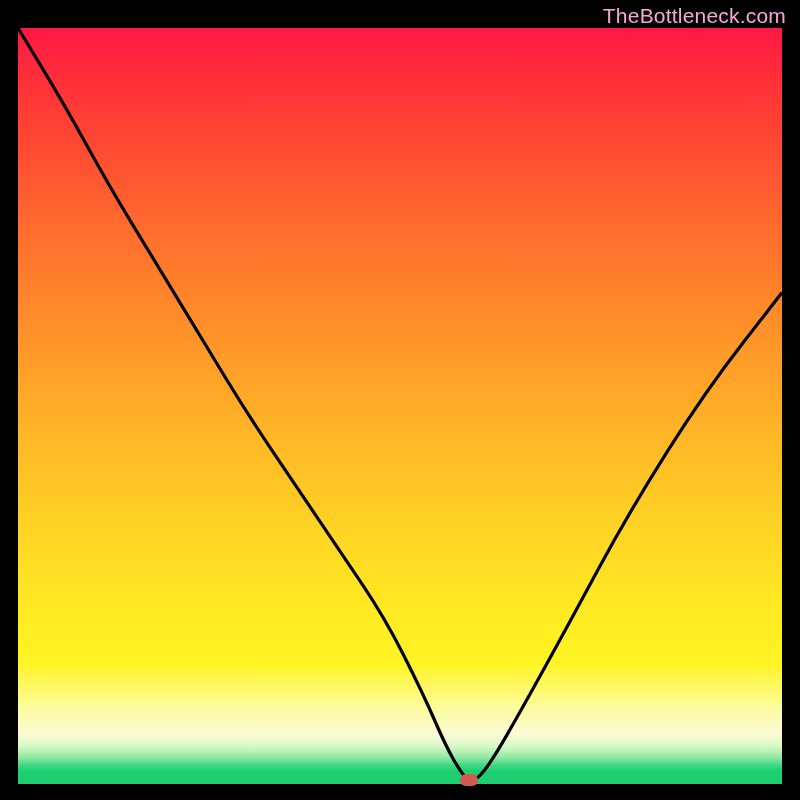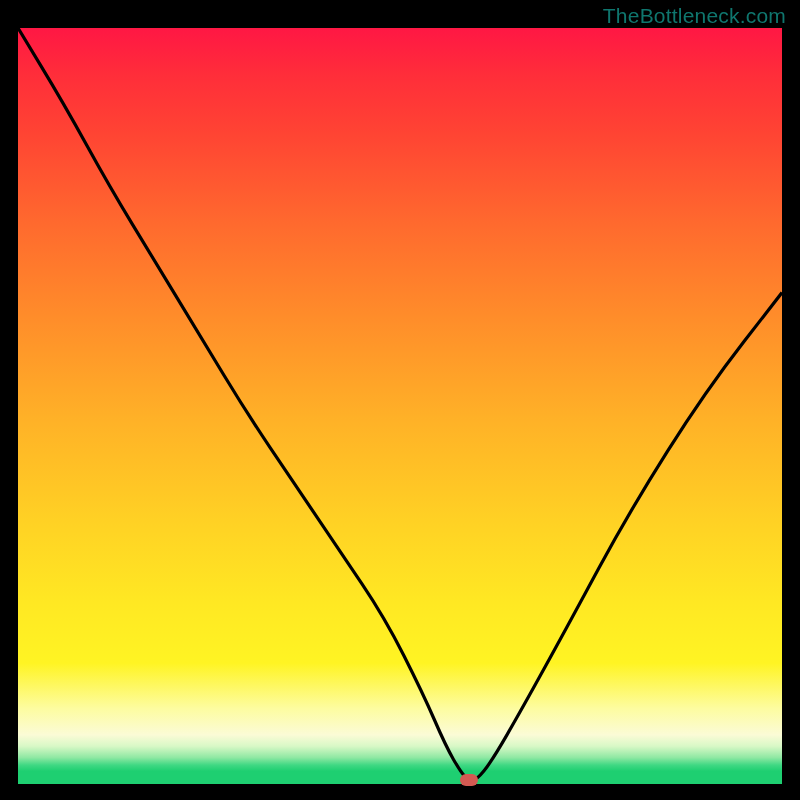--- a/index.html
+++ b/index.html
@@ -54,21 +54,21 @@
     width: 18px;
     height: 12px;
     border-radius: 6px;
     background: #d35a52;
     transform: translate(-50%, -50%);
   }
   .watermark {
     position: absolute;
     top: 4px;
     right: 14px;
-    color: #0f766e;
+    color: #f9a8d4;
     font-size: 21px;
     letter-spacing: 0.2px;
   }
 </style>
 </head>
 <body>
 
 <div class="frame">
   <div class="watermark">TheBottleneck.com</div>
 

